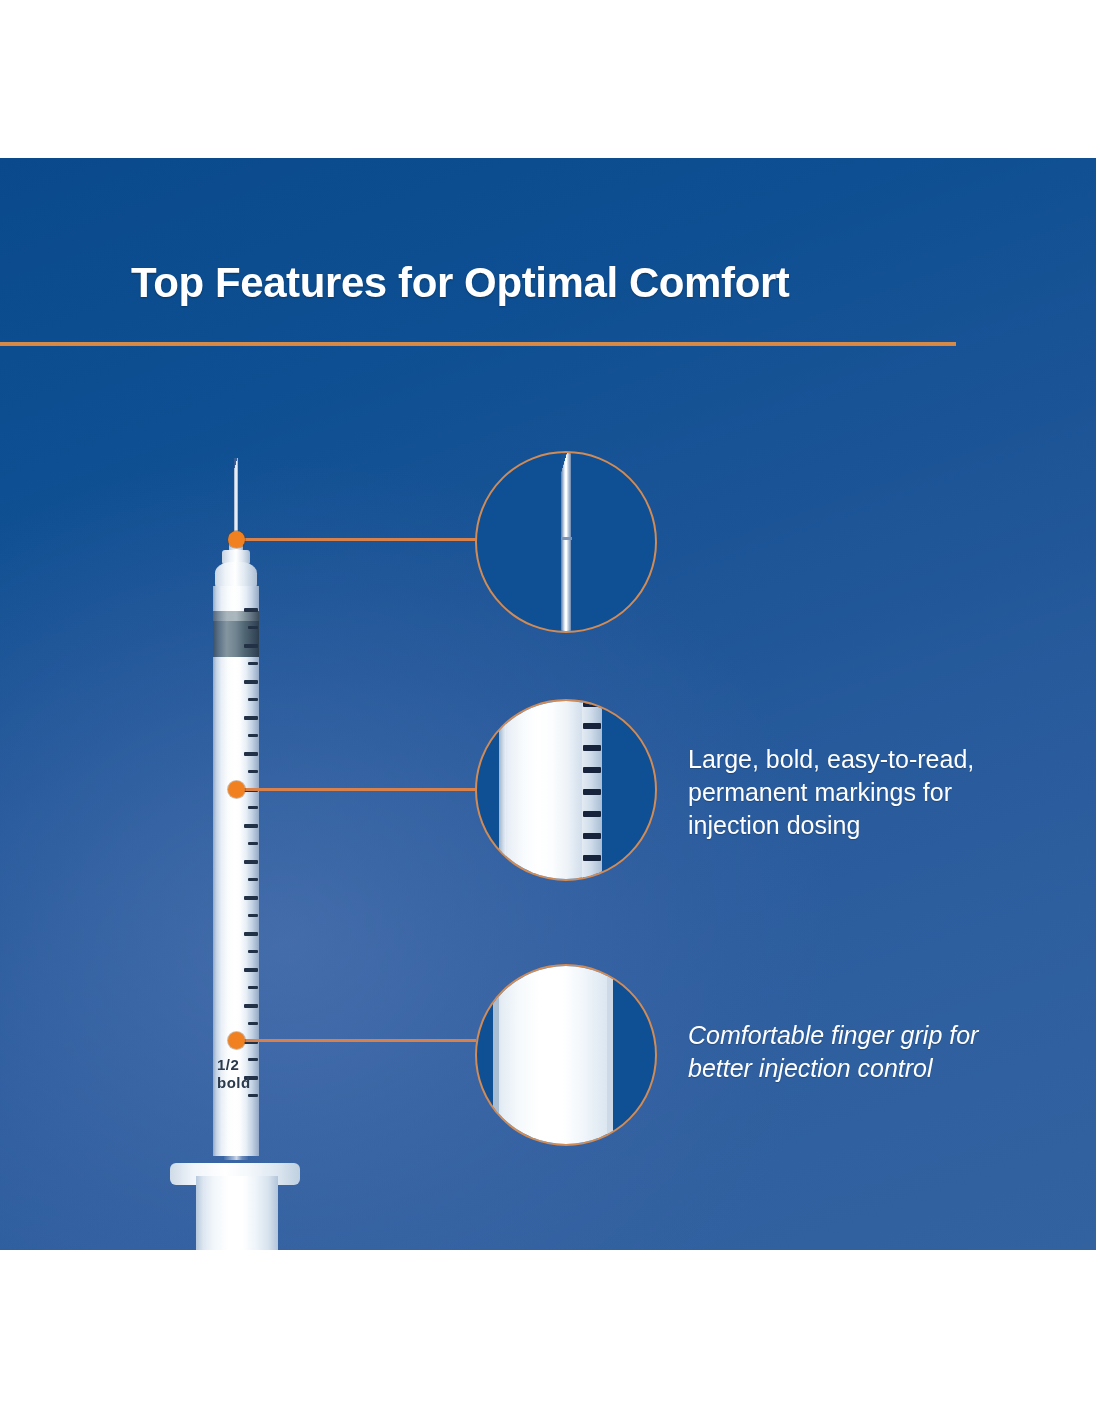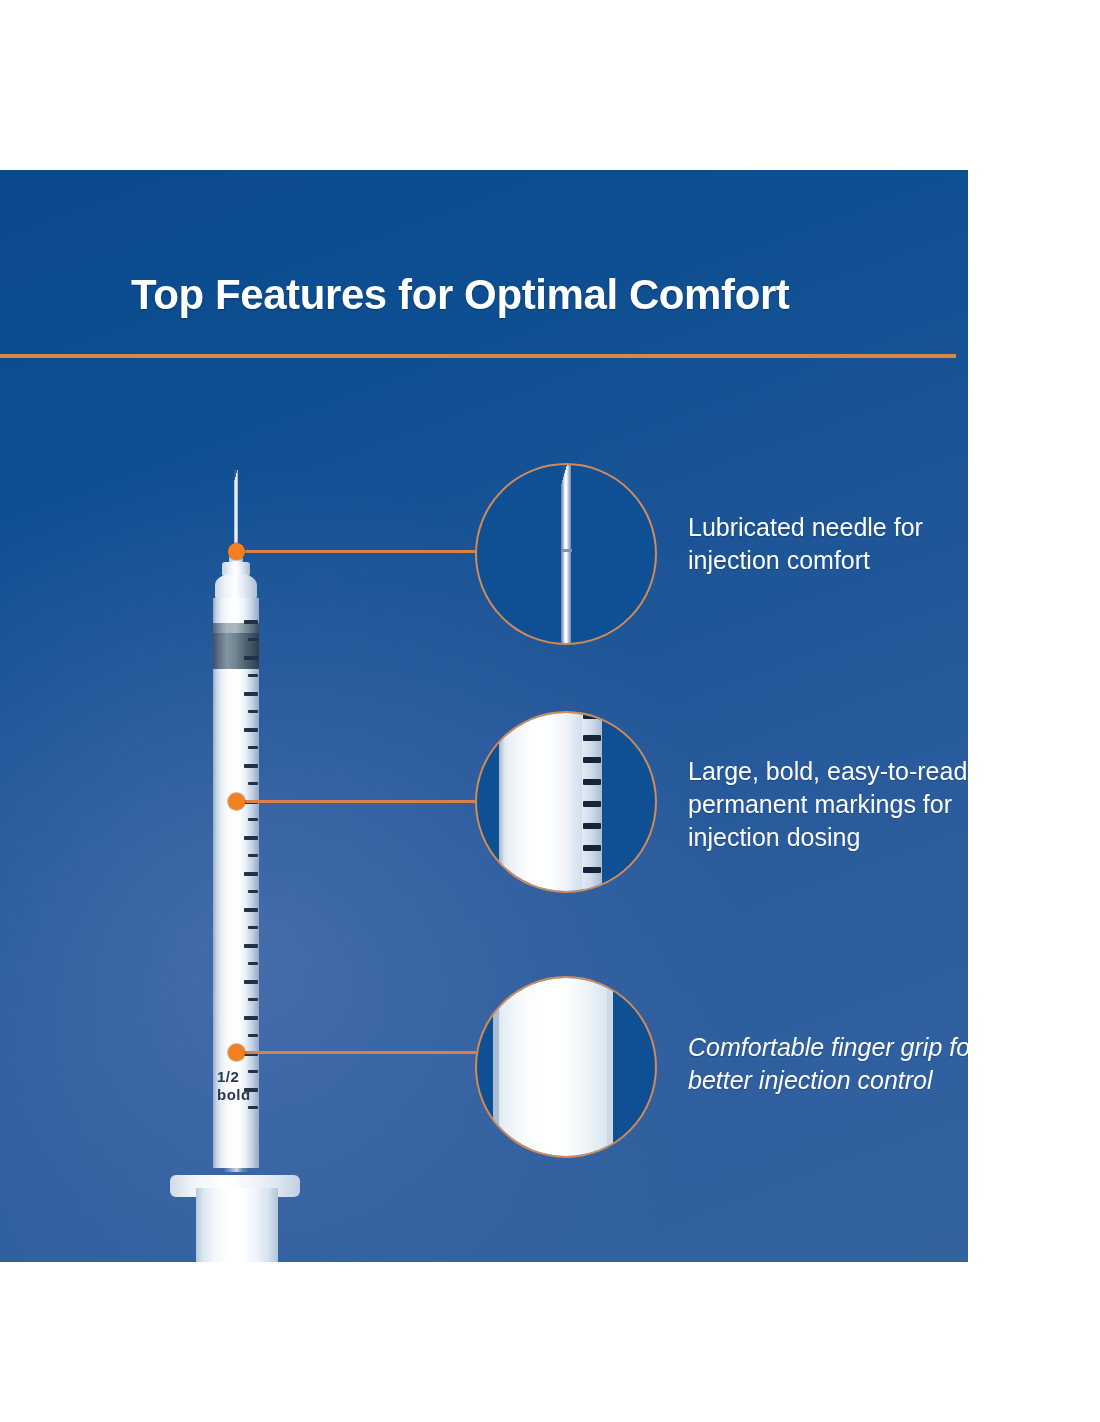--- a/index.html
+++ b/index.html
@@ -12,22 +12,22 @@
     height: 1422px;
     position: relative;
     overflow: hidden;
     font-family: "Liberation Sans", sans-serif;
   }
 
   
   #infographic {
     position: absolute;
     left: 0;
-    top: 170px;
-    width: 968px;
+    top: 158px;
+    width: 1096px;
     height: 1092px;
     overflow: hidden;
     background:
       radial-gradient(ellipse 70% 62% at 26% 72%, rgba(86,120,180,0.62) 0%, rgba(70,106,170,0.30) 45%, rgba(60,96,160,0.0) 72%),
       linear-gradient(160deg, #0a4a8c 0%, #0d4f92 22%, #1d5597 45%, #2a5c9d 66%, #30609f 86%, #33629f 100%);
   }
 
   
   #title {
     position: absolute;
@@ -387,21 +387,20 @@
 
   <div class="magnifier" style="left:475px; top:293px;">
     <div class="mag-inner">
       <div class="mag-needle-shaft"></div>
       <div class="mag-needle-glint"></div>
       <div class="mag-needle-bevel"></div>
       <div class="mag-needle-hub-seam"></div>
     </div>
   </div>
 
-  <div class="caption" style="left:688px; top:341px; width:330px;">Lubricated needle for injection comfort</div>
 
   <div class="connector-line" style="left:236px; top:630px; width:240px;"></div>
   <div class="connector-dot" style="left:228px; top:623px;"></div>
 
   <div class="magnifier" style="left:475px; top:541px;">
     <div class="mag-inner">
       <div class="mag-barrel-body"></div>
       <div class="mag-barrel-leftedge"></div>
       <div class="mag-barrel-scale"></div>
       <div class="mag-tick" style="top:0px"></div>

